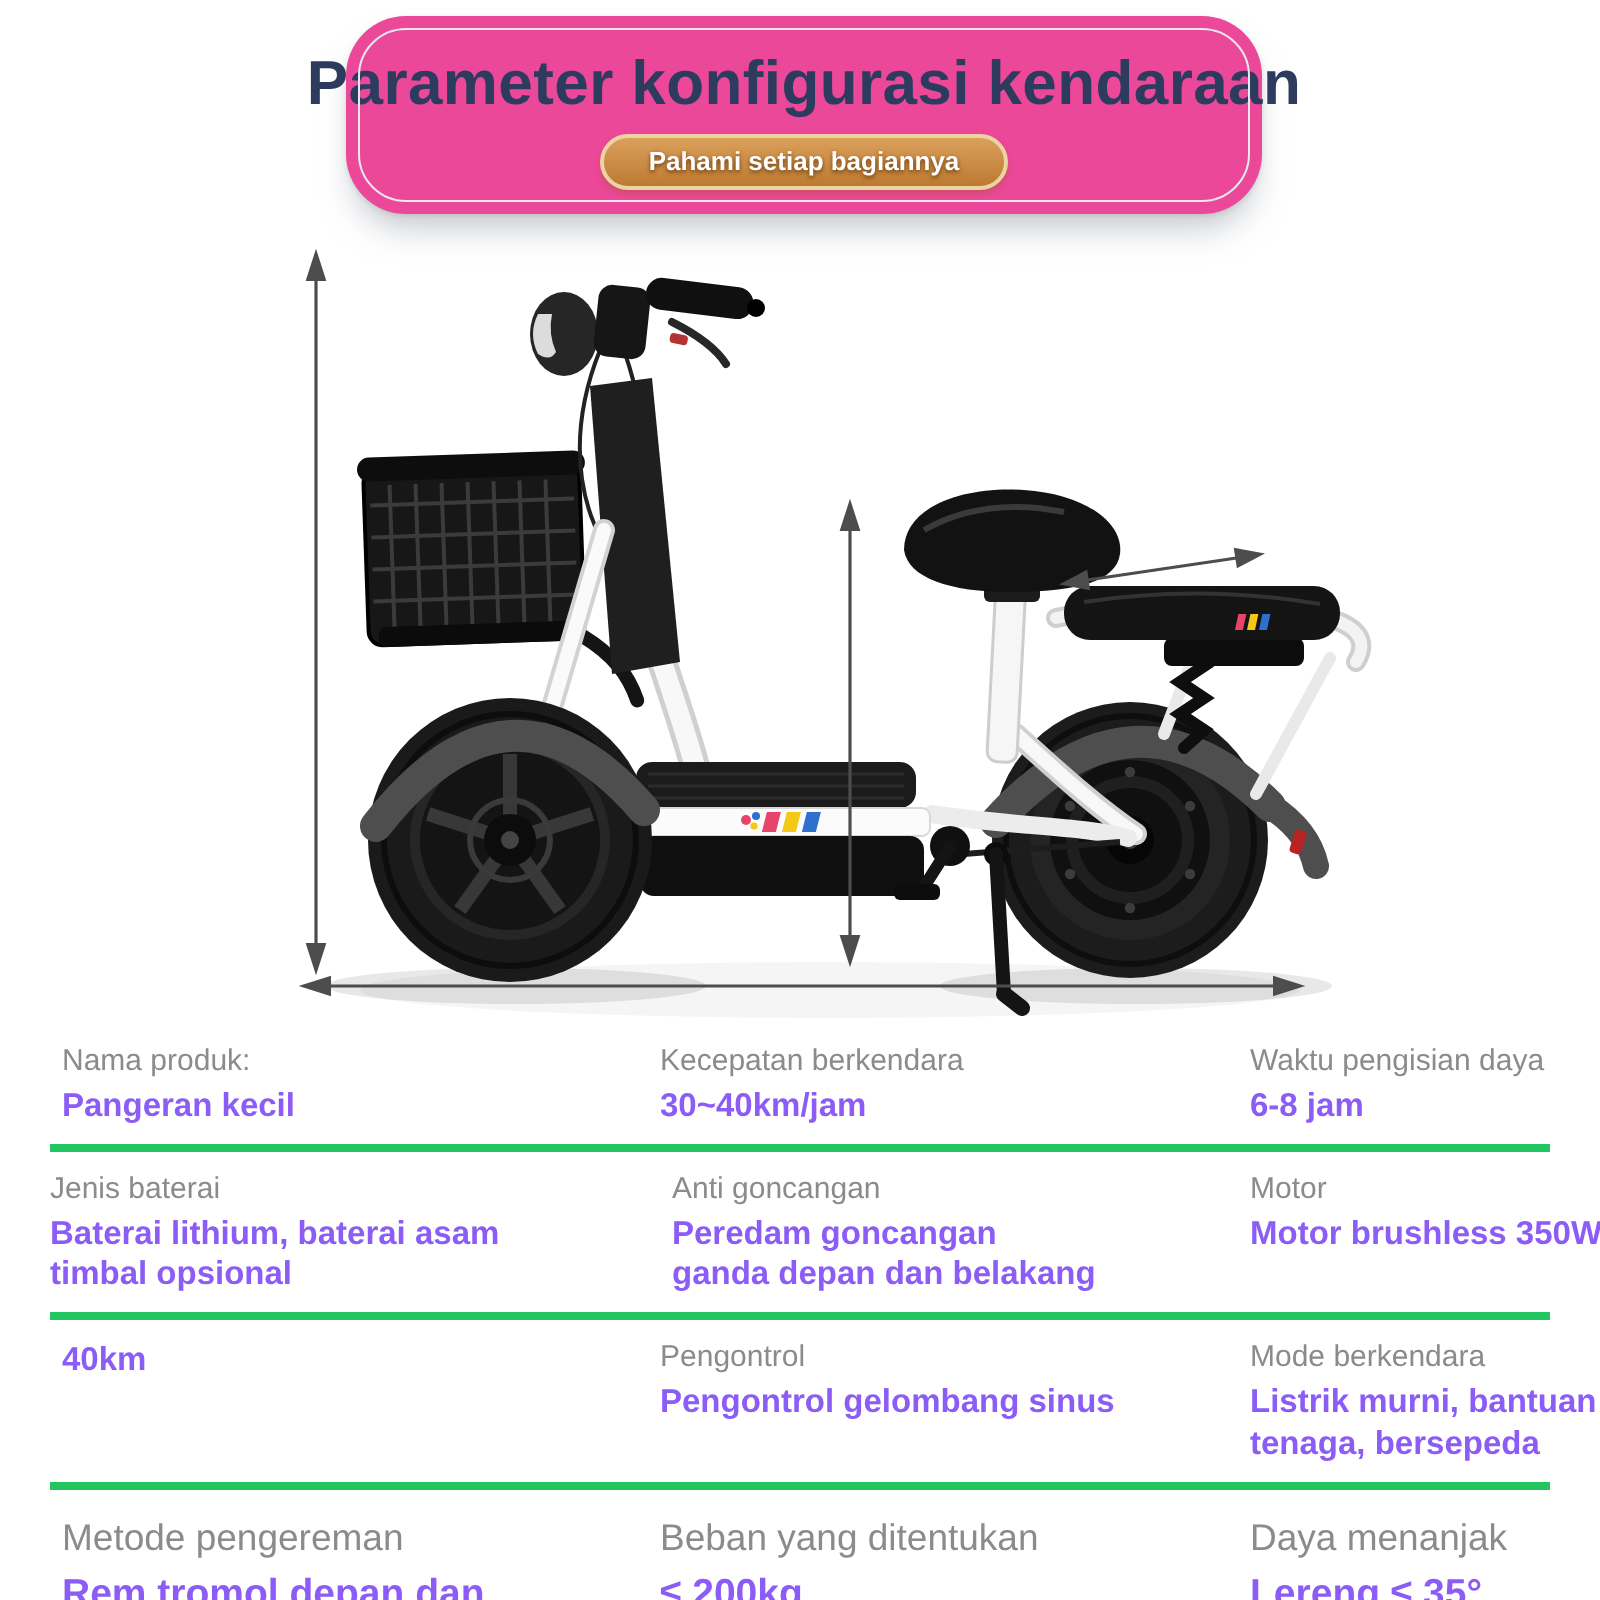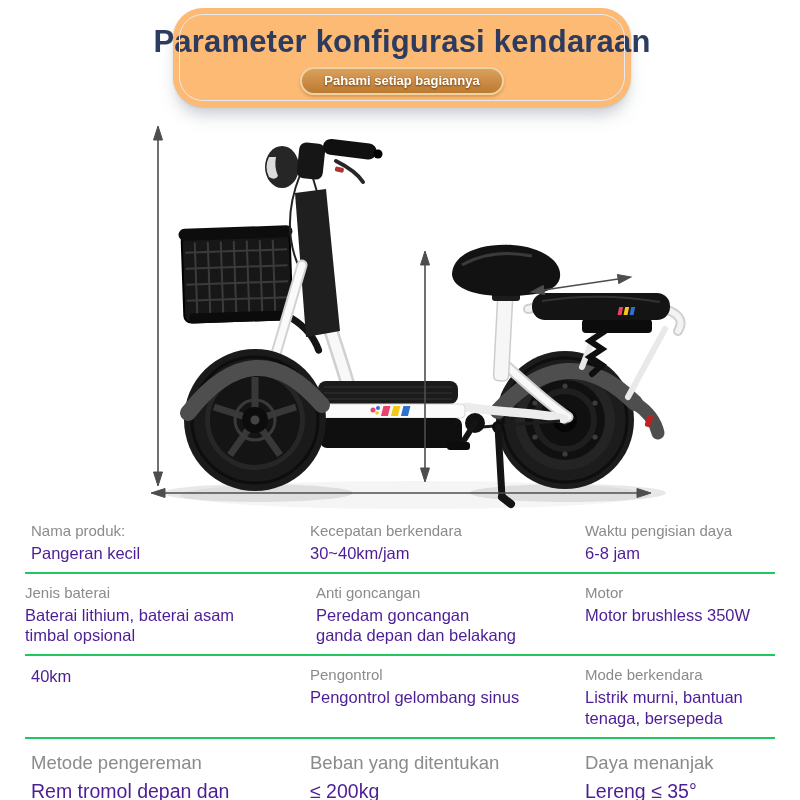--- a/index.html
+++ b/index.html
@@ -3,21 +3,21 @@
 <meta charset="utf-8">
 <style>
   html,body{margin:0;padding:0;background:#fff;}
   .page{
     position:relative;width:800px;height:800px;background:#ffffff;overflow:hidden;
     font-family:"Liberation Sans","DejaVu Sans",sans-serif;
   }
   
   .header-card{
     position:absolute;left:173px;top:8px;width:458px;height:99px;
-    background:#fdba74;border-radius:30px;
+    background:#ec4899;border-radius:30px;
     box-shadow:0 1px 2px rgba(160,165,175,.35), 0 11px 16px -4px rgba(140,148,160,.5);
     display:flex;flex-direction:column;align-items:center;justify-content:flex-start;
   }
   .header-ring{
     position:absolute;inset:6px;border:1px solid #e6e9f0;border-radius:24px;pointer-events:none;
   }
   .header-title{
     margin-top:16px;font-size:31px;font-weight:700;color:#2d3c5e;letter-spacing:0.2px;white-space:nowrap;
   }
   .header-badge{
@@ -27,26 +27,26 @@
     box-shadow:0 2px 3px rgba(150,90,20,.35);
     color:#ffffff;font-size:13px;font-weight:700;
     text-shadow:0 1px 2px rgba(90,45,5,.85);white-space:nowrap;
   }
   
   .bike-figure{position:absolute;left:130px;top:115px;width:570px;height:405px;}
   
   .spec-table{position:absolute;left:25px;top:512px;width:750px;}
   .spec-row{
     display:grid;grid-template-columns:285px 275px 190px;
-    border-bottom:2px solid #22c55e;padding:10px 0 9px;
+    border-bottom:4px solid #22c55e;padding:10px 0 9px;gap:20px;
   }
   .spec-cell{padding-right:10px;}
   .spec-cell.c1{padding-left:6px;}
   .spec-label{font-size:15px;color:#8b8b8b;margin-bottom:4px;white-space:nowrap;}
-  .spec-value{font-size:16.5px;font-weight:400;color:#4c1d95;line-height:1.22;white-space:pre-line;}
+  .spec-value{font-size:16.5px;font-weight:700;color:#8b5cf6;line-height:1.22;white-space:pre-line;}
   .spec-row.big{padding:13px 0 12px;}
   .spec-row.big .spec-label{font-size:18.5px;margin-bottom:6px;}
   .spec-row.big .spec-value{font-size:19.5px;}
 </style>
 </head>
 <body>
 
 <div class="page">
 
   <div class="header-card">

